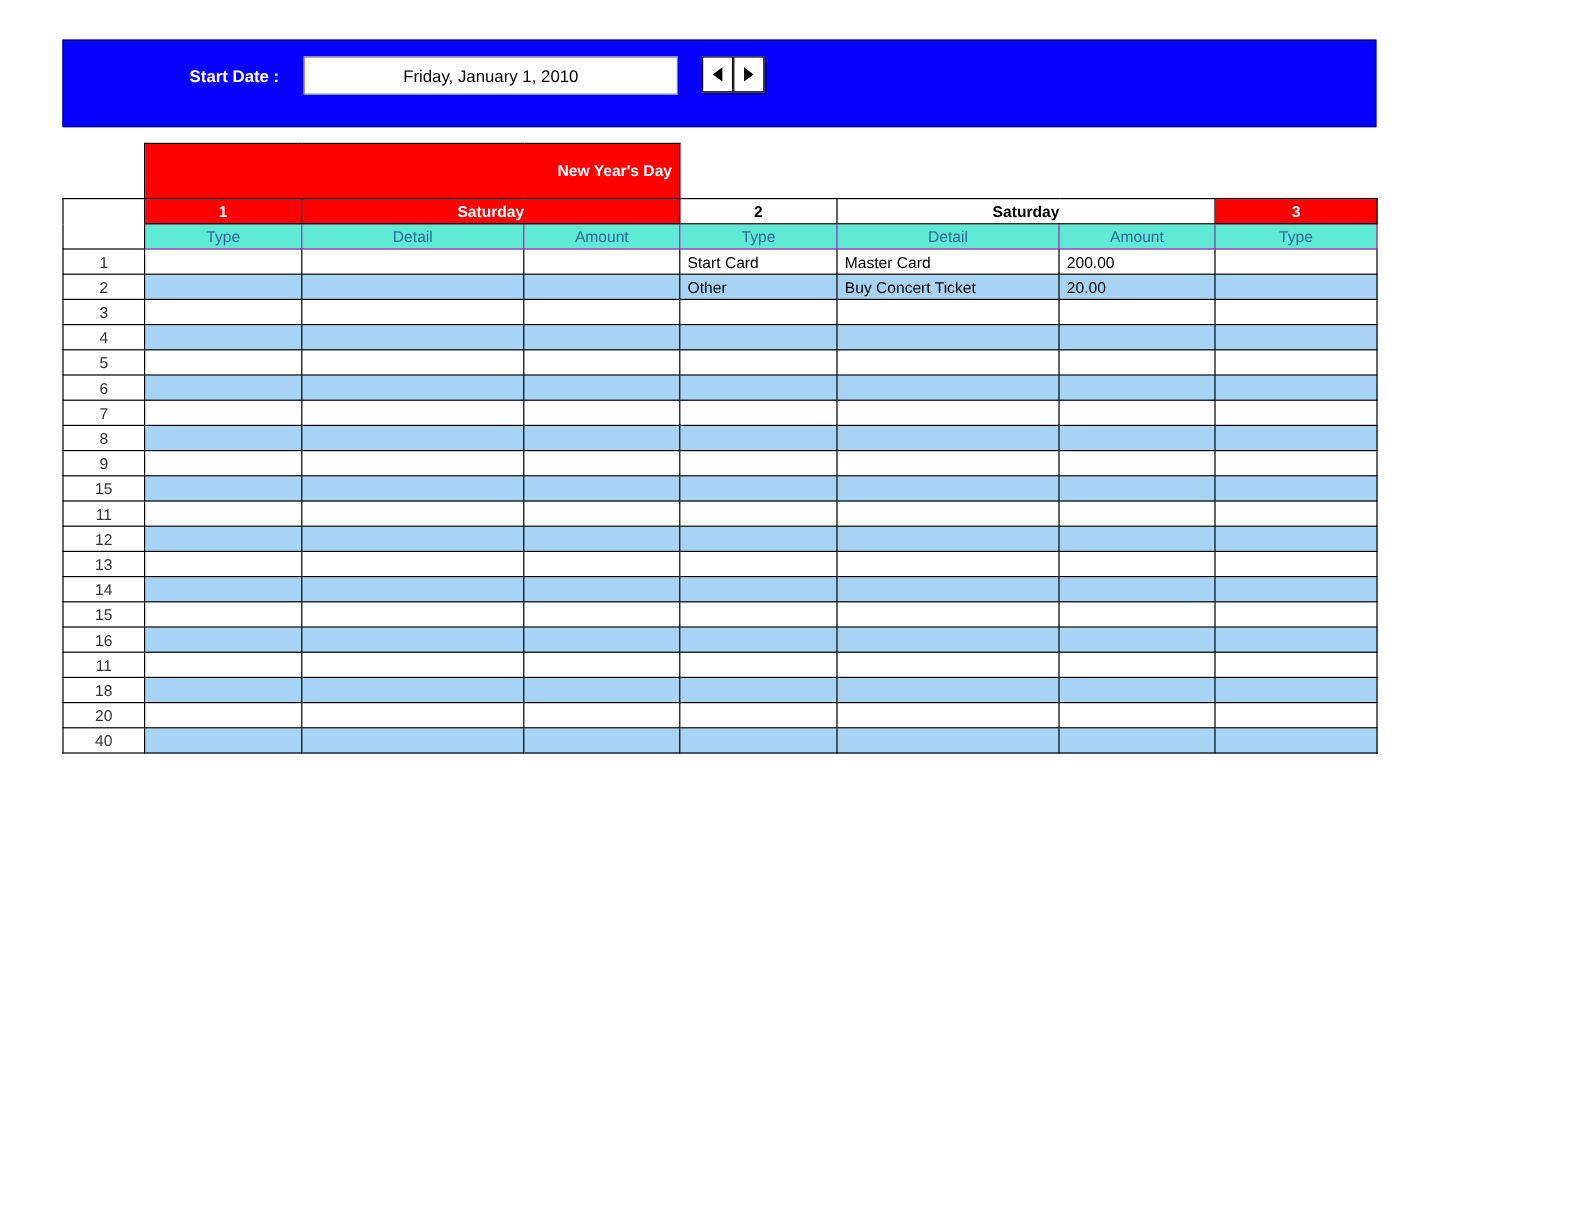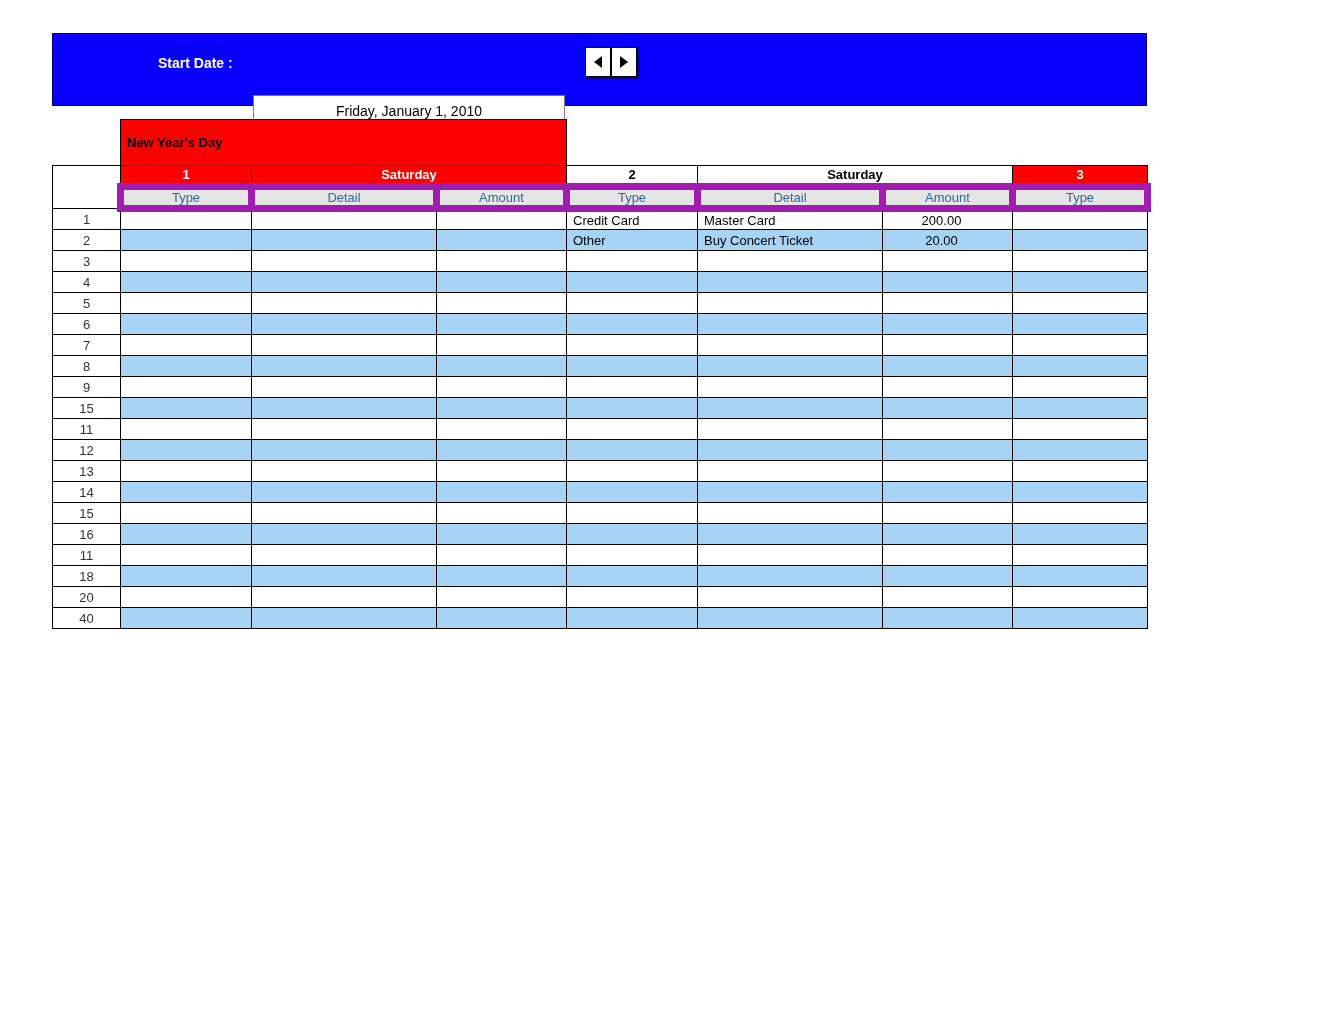--- a/index.html
+++ b/index.html
@@ -46,21 +46,20 @@
     left: 200px;
     top: 13px;
     width: 310px;
     height: 30px;
     background: #ffffff;
     border: 1px solid #7f7f7f;
     line-height: 30px;
     text-align: center;
     font-size: 14px;
     color: #000;
-    margin-top: 48px;
   }
   .nav-btns {
     position: absolute;
     left: 532px;
     top: 13px;
     height: 30px;
     display: flex;
   }
   .nav-btn {
     width: 26px;
@@ -114,44 +113,44 @@
   col.c-t2    { width: 131px; }
   col.c-d2    { width: 185px; }
   col.c-a2    { width: 130px; }
   col.c-t3    { width: 135px; }
 
   .no-border { border: 0 !important; background: #ffffff; }
 
   
   .holiday-cell {
     background: #ff0000;
-    color: #000000;
+    color: #ffffff;
     font-weight: bold;
-    text-align: left;
+    text-align: right;
     border: 1px solid #000;
     height: 46px !important;
     font-size: 15px;
   }
   .holiday-row-spacer { height: 46px !important; }
 
   
   .dayhdr {
     border: 1px solid #000;
     text-align: center;
     font-weight: bold;
     height: 20px;
     font-size: 13px;
   }
   .dayhdr.red  { background: #ff0000; color: #ffffff; }
   .dayhdr.white{ background: #ffffff; color: #000000; }
 
   
   .subhdr {
-    background: #e5e5e5;
-    border: 7px solid #a21caf;
+    background: #5eead4;
+    border: 1px solid #a21caf;
     text-align: center;
     color: #336699;
     font-size: 12px;
     height: 18px;
   }
   .topleft-blank {
     background: #ffffff;
     border: 1px solid #000;
   }
 
@@ -159,21 +158,21 @@
   .rnum {
     border: 1px solid #000;
     text-align: center;
     background: #ffffff;
     color: #333333;
   }
   .cell {
     border: 1px solid #000;
     text-align: left;
   }
-  .cell.amount { text-align: center; padding-right: 18px; }
+  .cell.amount { text-align: left; padding-right: 18px; }
   tr.even .cell { background: #a7d3f5; }
   tr.odd  .cell { background: #ffffff; }
   tr.even .rnum, tr.odd .rnum { background: #ffffff; }
 
 </style>
 </head>
 <body>
 <div id="canvas">
 
   <div class="topbar">
@@ -229,21 +228,21 @@
         <td class="subhdr">Type</td>
       </tr>
 
       </tbody>
         <tbody id="data-rows">
           <tr class="odd">
             <td class="rnum">1</td>
             <td class="cell"></td>
             <td class="cell"></td>
             <td class="cell amount"></td>
-            <td class="cell">Credit Card</td>
+            <td class="cell">Start Card</td>
             <td class="cell">Master Card</td>
             <td class="cell amount">200.00</td>
             <td class="cell"></td>
           </tr>
           <tr class="even">
             <td class="rnum">2</td>
             <td class="cell"></td>
             <td class="cell"></td>
             <td class="cell amount"></td>
             <td class="cell">Other</td>

